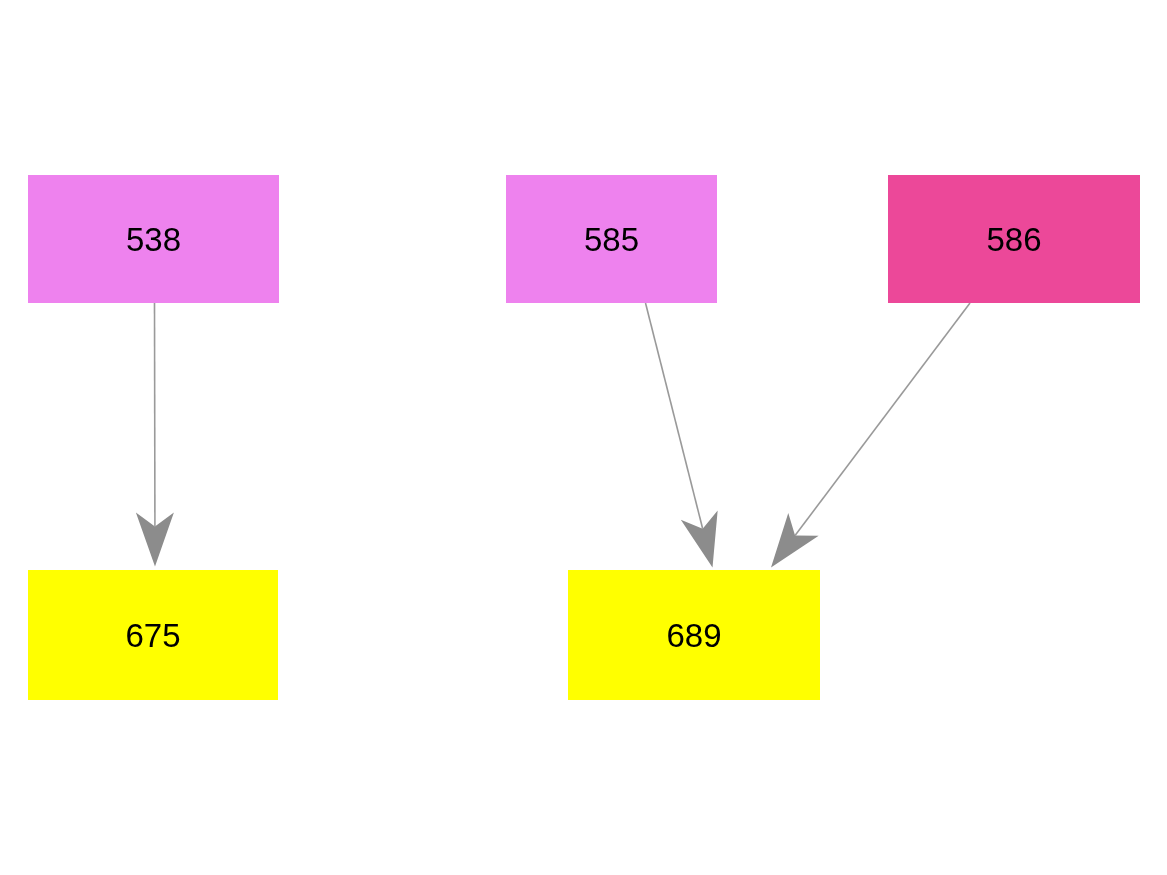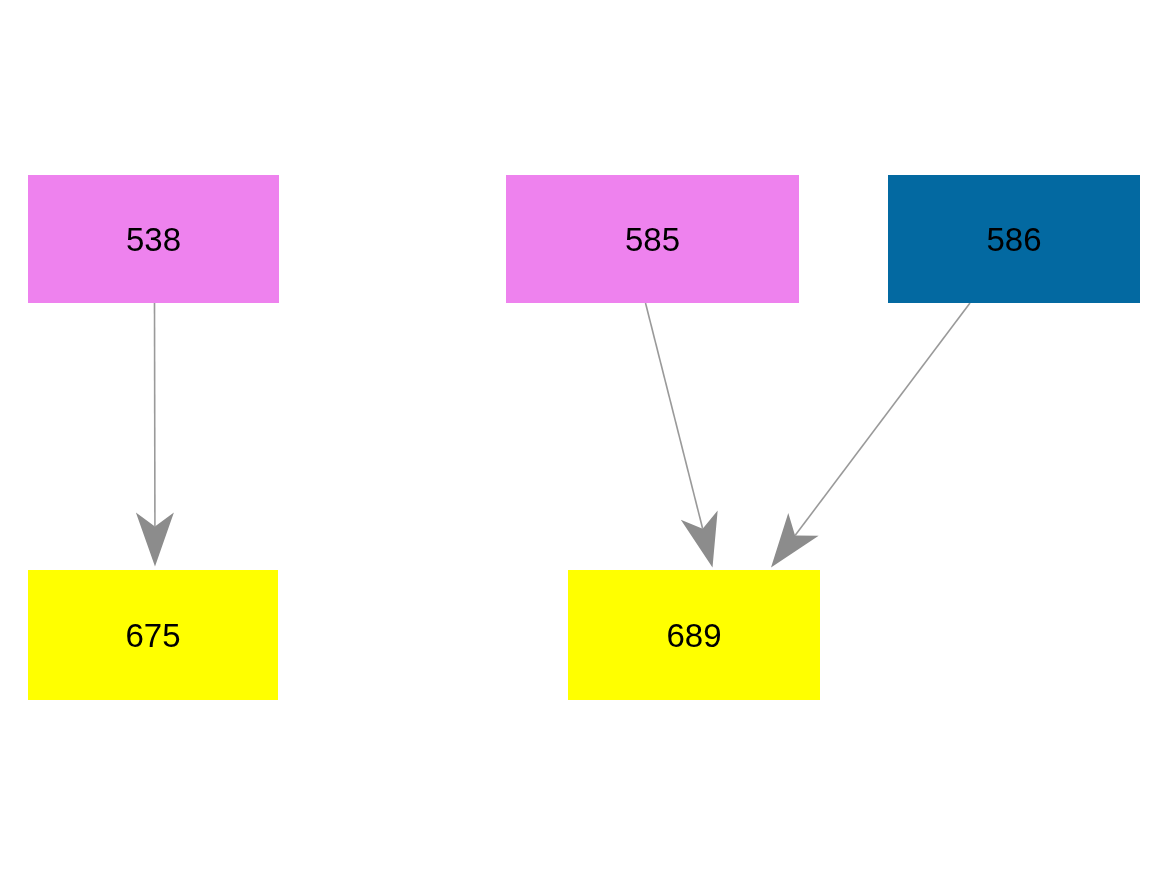--- a/index.html
+++ b/index.html
@@ -47,24 +47,24 @@
       </g>
       <g>
         <line x1="970" y1="303" x2="795.0483109314706" y2="535.5362902443519" stroke="#9a9a9a" stroke-width="1.6"></line>
         <polygon points="771,567.5 788.2824576235525,512.9260441374266 795.0483109314706,535.5362902443519 818.6479818914181,535.7719395223236" fill="#8c8c8c"></polygon>
       </g>
     </svg>
   <div>
       <div class="node" style="left: 28px; top: 175px; width: 251px; height: 128px; background: rgb(238, 130, 238);">
     <span class="node-label" style="color: rgb(0, 0, 0);">538</span>
   </div>
-      <div class="node" style="left: 506px; top: 175px; width: 293px; height: 128px; background: rgb(238, 130, 238);">
+      <div class="node" style="left: 506px; top: 175px; width: 211px; height: 128px; background: rgb(238, 130, 238);">
     <span class="node-label" style="color: rgb(0, 0, 0);">585</span>
   </div>
-      <div class="node" style="left: 888px; top: 175px; width: 252px; height: 128px; background: #0369a1;">
+      <div class="node" style="left: 888px; top: 175px; width: 252px; height: 128px; background: #ec4899;">
     <span class="node-label" style="color: rgb(0, 0, 0);">586</span>
   </div>
       <div class="node" style="left: 28px; top: 570px; width: 250px; height: 130px; background: rgb(255, 255, 0);">
     <span class="node-label" style="color: rgb(0, 0, 0);">675</span>
   </div>
       <div class="node" style="left: 568px; top: 570px; width: 252px; height: 130px; background: rgb(255, 255, 0);">
     <span class="node-label" style="color: rgb(0, 0, 0);">689</span>
   </div>
     </div>
 </div>

